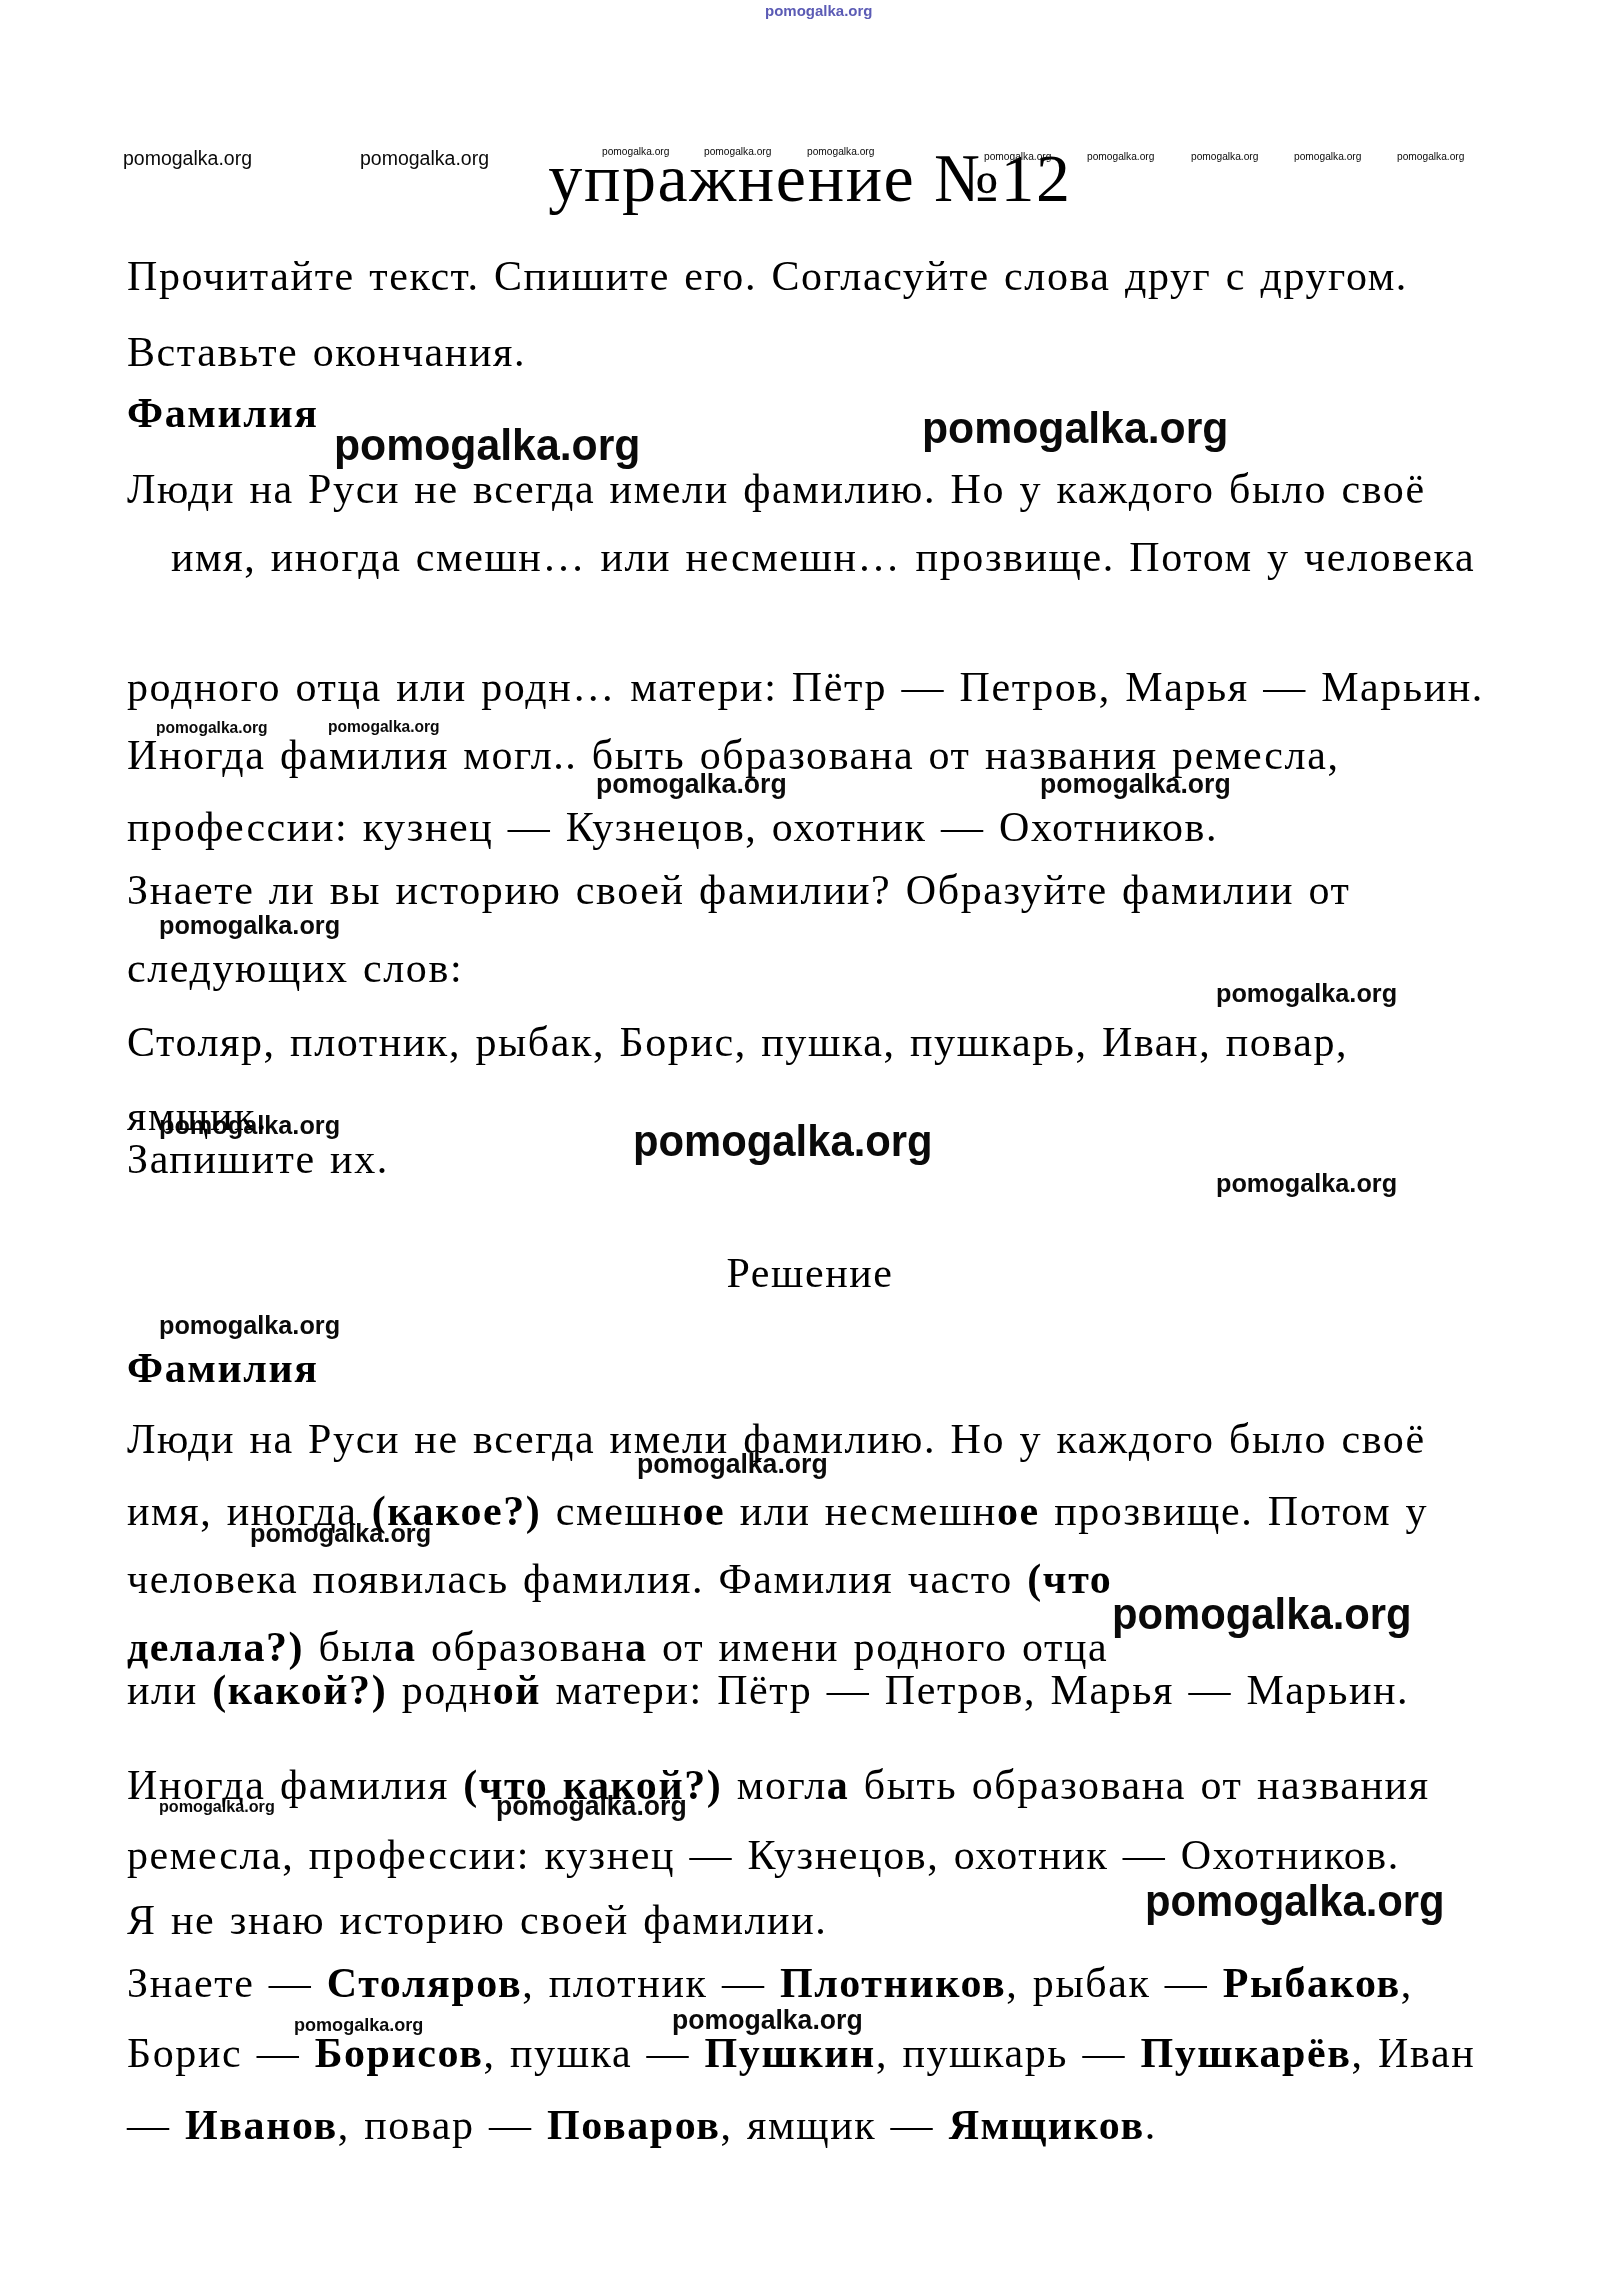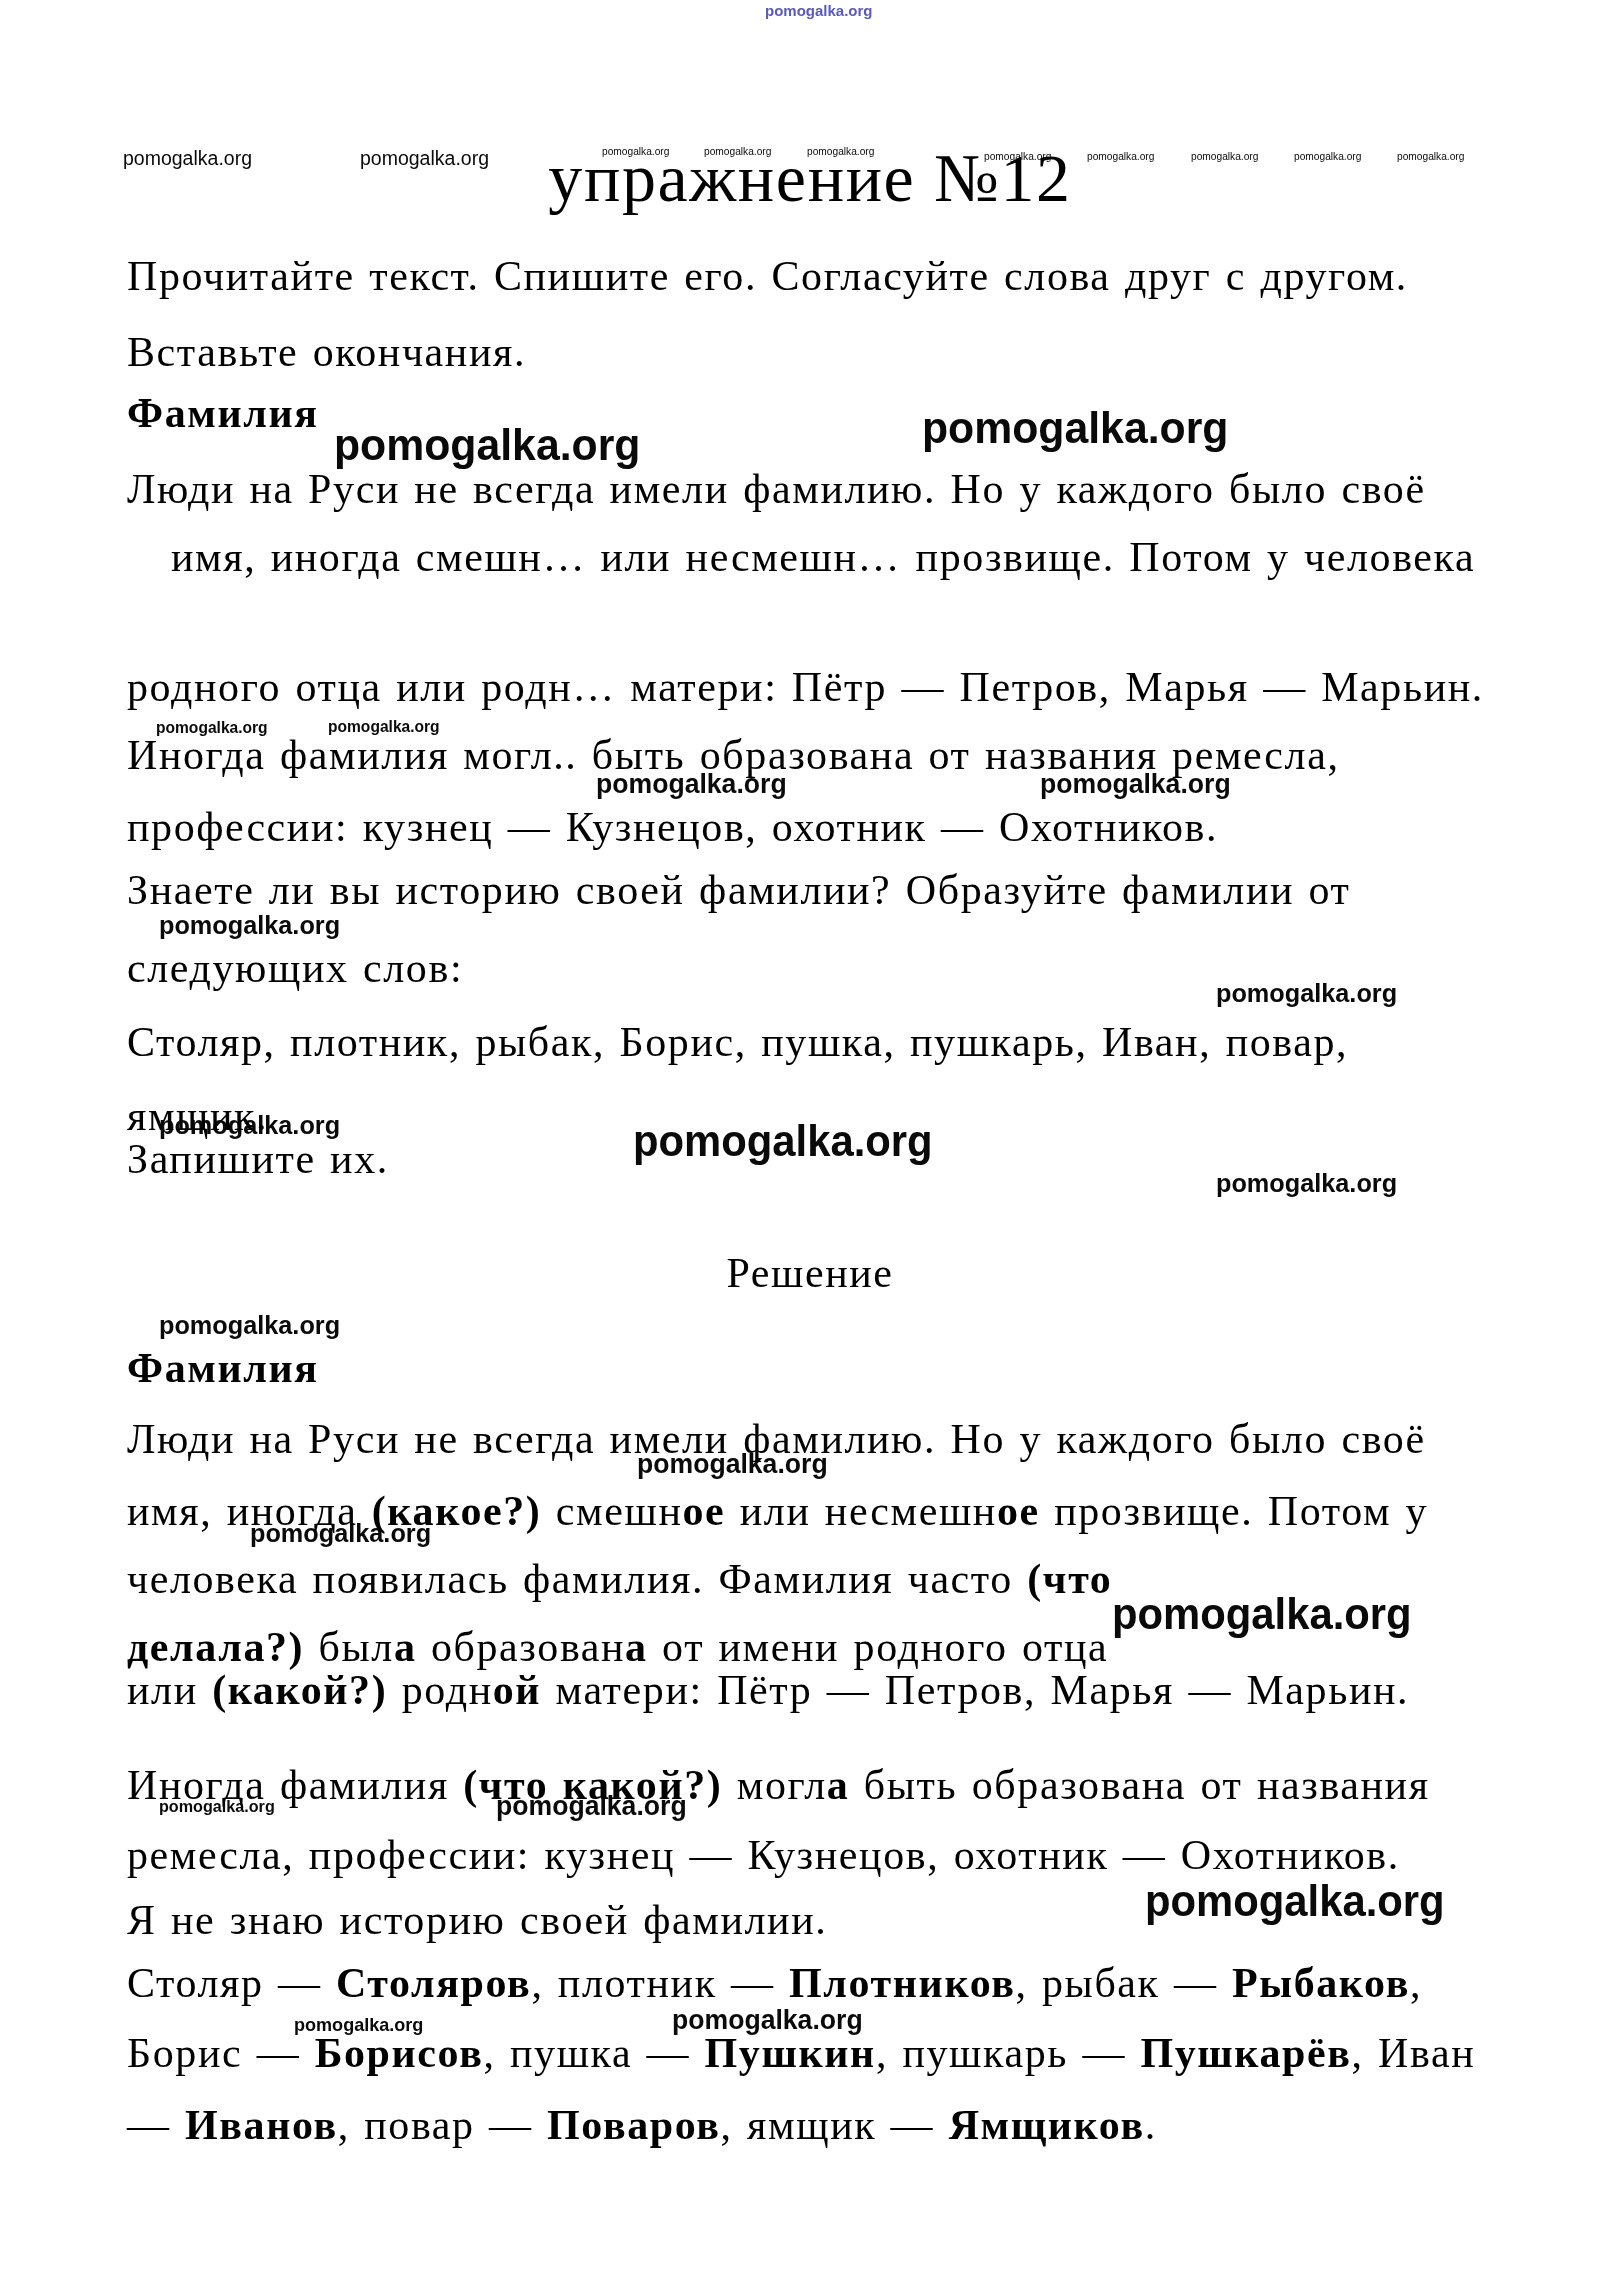--- a/index.html
+++ b/index.html
@@ -108,17 +108,17 @@
     <div class="line center" style="top: 1251px;"><span>Решение</span></div>
     <div class="line" style="top: 1346px; left: 127px;"><span class="b">Фамилия</span></div>
     <div class="line" style="top: 1417px; left: 127px;"><span>Люди на Руси не всегда имели фамилию. Но у каждого было своё</span></div>
     <div class="line" style="top: 1489px; left: 127px;"><span>имя, иногда </span><span class="b">(какое?)</span><span> смешн</span><span class="b">ое</span><span> или несмешн</span><span class="b">ое</span><span> прозвище. Потом у</span></div>
     <div class="line" style="top: 1557px; left: 127px;"><span>человека появилась фамилия. Фамилия часто </span><span class="b">(что</span></div>
     <div class="line" style="top: 1625px; left: 127px;"><span class="b">делала?)</span><span> был</span><span class="b">а</span><span> образован</span><span class="b">а</span><span> от имени родного отца</span></div>
     <div class="line" style="top: 1668px; left: 127px;"><span>или </span><span class="b">(какой?)</span><span> родн</span><span class="b">ой</span><span> матери: Пётр — Петров, Марья — Марьин.</span></div>
     <div class="line" style="top: 1763px; left: 127px;"><span>Иногда фамилия </span><span class="b">(что какой?)</span><span> могл</span><span class="b">а</span><span> быть образована от названия</span></div>
     <div class="line" style="top: 1833px; left: 127px;"><span>ремесла, профессии: кузнец — Кузнецов, охотник — Охотников.</span></div>
     <div class="line" style="top: 1898px; left: 127px;"><span>Я не знаю историю своей фамилии.</span></div>
-    <div class="line" style="top: 1961px; left: 127px;"><span>Столяр — </span><span class="b">Столяров</span><span>, плотник — </span><span class="b">Плотников</span><span>, рыбак — </span><span class="b">Рыбаков</span><span>,</span></div>
+    <div class="line" style="top: 1961px; left: 127px;"><span>Знаете — </span><span class="b">Столяров</span><span>, плотник — </span><span class="b">Плотников</span><span>, рыбак — </span><span class="b">Рыбаков</span><span>,</span></div>
     <div class="line" style="top: 2031px; left: 127px;"><span>Борис — </span><span class="b">Борисов</span><span>, пушка — </span><span class="b">Пушкин</span><span>, пушкарь — </span><span class="b">Пушкарёв</span><span>, Иван</span></div>
     <div class="line" style="top: 2103px; left: 127px;"><span>— </span><span class="b">Иванов</span><span>, повар — </span><span class="b">Поваров</span><span>, ямщик — </span><span class="b">Ямщиков</span><span>.</span></div>
   </div>
 
 
 </body></html>

